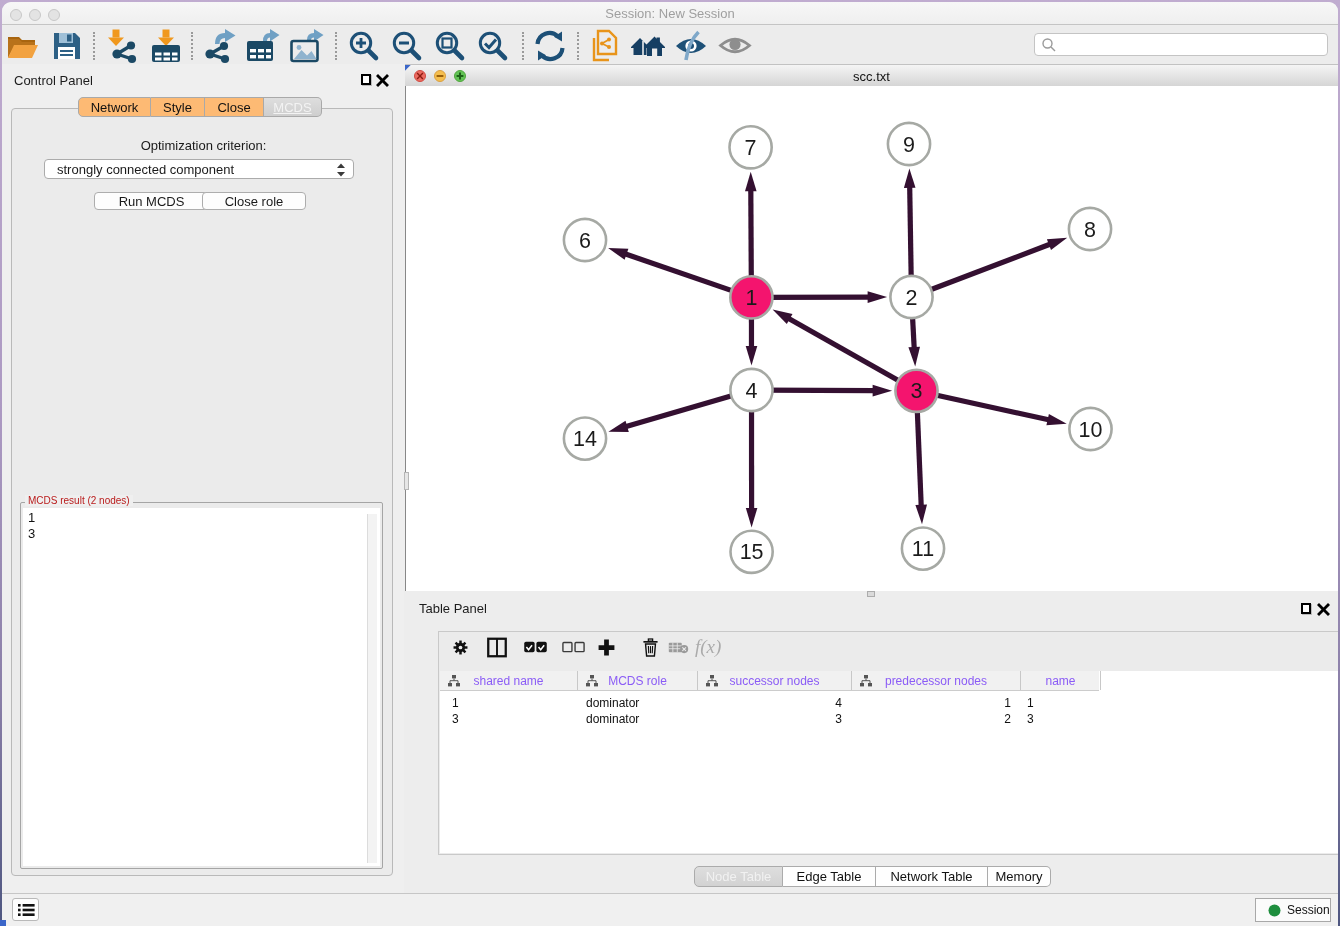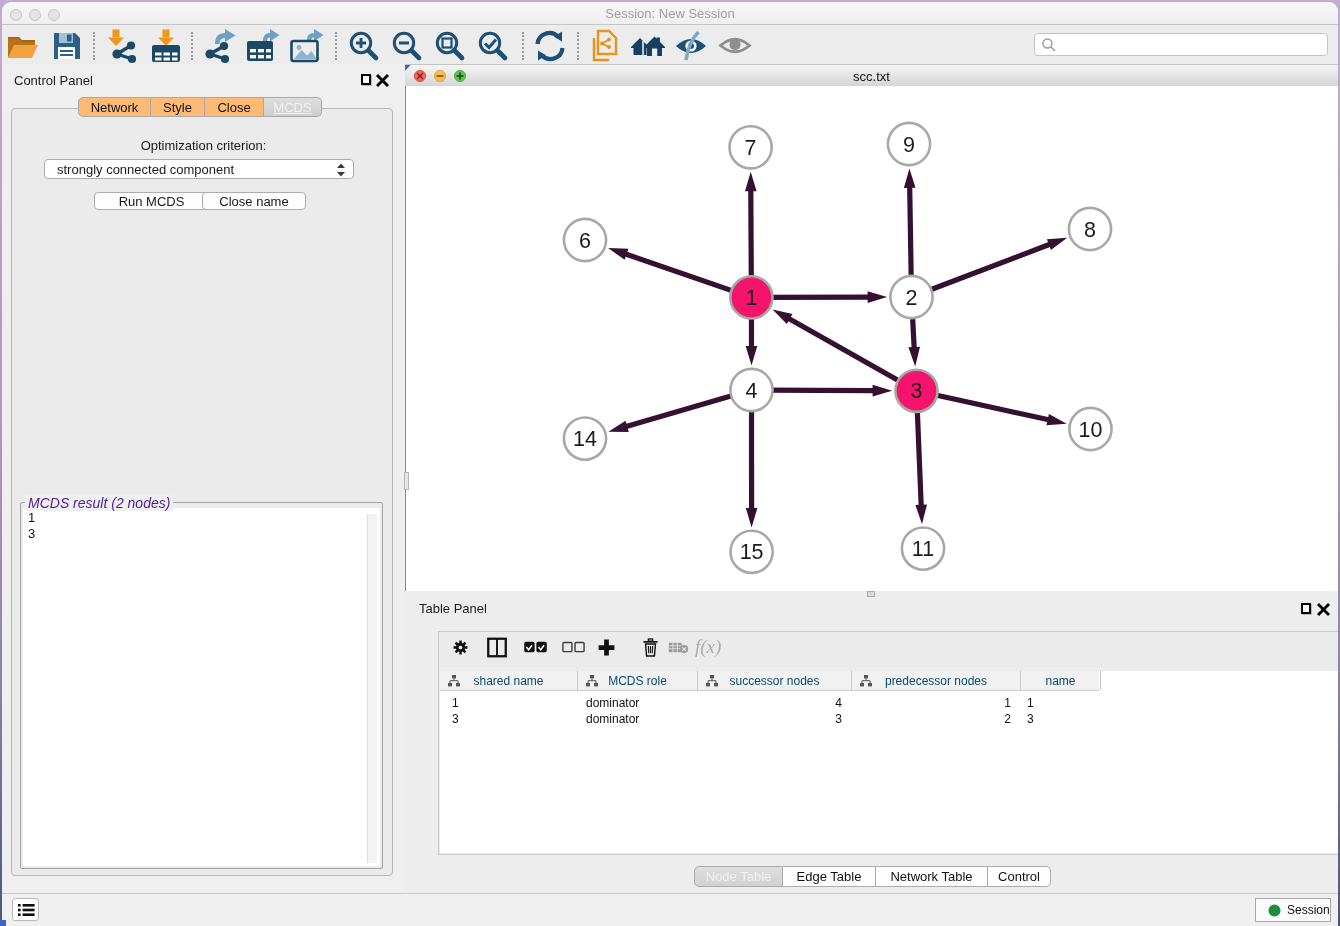--- a/index.html
+++ b/index.html
@@ -20,35 +20,35 @@
 .floatbtn { position:absolute; width:10px; height:11px; border:2px solid #000; background:#fff; box-shadow:1px 1px 0 #bbb; }
 #cptabs { position:absolute; top:33px; z-index:3; left:76px; height:20px; display:flex; font-size:13px; }
 #cptabs div { border:1px solid #A9A9A9; border-left:none; background:#fdba74; color:#111; line-height:19px; text-align:center; }
 #cptabs div:first-child { border-left:1px solid #A9A9A9; border-radius:5px 0 0 5px; }
 #cptabs div.sel { background:linear-gradient(#DEDEDE,#CECECE); color:#F3F3F3; border-radius:0 5px 5px 0;text-decoration:underline; }
 #cpbox { position:absolute; left:9px; top:44px; width:382px; height:768px; border:1px solid #B9B9B9; border-radius:4px; background:#EBEBEB; }
 #optlbl { position:absolute; left:0; width:100%; top:74px; text-align:center; font-size:13px; color:#1a1a1a; }
 #combo { position:absolute; left:42px; top:95px; width:310px; height:20px; background:#fff; border:1px solid #ABABAB; border-radius:4px; font-size:13px; color:#1a1a1a; line-height:19px; padding-left:12px; }
 .btn { position:absolute; top:128px; height:18px; background:#FDFDFD; border:1px solid #ADADAD; border-radius:4px; font-size:13px; color:#1a1a1a; text-align:center; line-height:18px; }
 #fieldset { position:absolute; left:18px; top:438px; width:363px; height:367px; border:1px solid #A5A5A5; border-radius:2px; }
-#fieldset .leg { position:absolute; left:4px; top:-8px; background:#EFEFEF; padding:0 3px; font-size:14px; color:#4c1d95;font-style:italic; }
+#fieldset .leg { position:absolute; left:4px; top:-8px; background:#EFEFEF; padding:0 3px; font-size:10px; color:#b91c1c; }
 #fieldset .inner { position:absolute; left:2px; top:5px; right:2px; bottom:2px; background:#fff; font-size:13px; line-height:16px; padding:2px 0 0 5px; color:#111; }
 #fieldset .sb { position:absolute; right:3px; top:6px; width:10px; bottom:3px; background:#F3F3F3; border-left:1px solid #DCDCDC; }
 
 #netwin { position:absolute; left:402px; top:62px; width:934px; height:527px; }
 #nettitle { position:absolute; left:1px; top:1px; right:0; height:22px; background:linear-gradient(#F5F5F5,#D5D5D5); border-bottom:1px solid #9C9C9C; }
 #nettitle .t { position:absolute; left:0; right:0; top:4px; text-align:center; font-size:13px; color:#111; }
 .mac { position:absolute; top:5px; width:12px; height:12px; border-radius:50%; }
 #netcanvas { position:absolute; left:1px; top:22px; right:0; bottom:0; background:#fff; border-left:1px solid #888; }
 
 #tpanel { position:absolute; left:402px; top:589px; width:934px; height:302px; background:#EDEDED; }
 #tpanel .hdr { position:absolute; left:15px; top:10px; font-size:13px; color:#1c1c1c; }
 #ttool { position:absolute; left:10px; top:40px; width:918px; height:224px; border:1px solid #C9C9C9; background:#EBEBEB;margin-left:24px; }
 #ttable { position:absolute; left:1px; top:39px; right:1px; bottom:1px; background:#fff; }
-#thead { position:absolute; left:0; top:0; height:20px; width:659px; background:#F1F1F1; border-bottom:1px solid #CCC; font-size:12px; color:#0c4a6e; }
+#thead { position:absolute; left:0; top:0; height:20px; width:659px; background:#F1F1F1; border-bottom:1px solid #CCC; font-size:12px; color:#8b5cf6; }
 #thead .c { position:absolute; top:0; height:19px; border-right:1px solid #C8C8C8; text-align:center; line-height:20px; }
 .trow { position:absolute; font-size:12px; color:#111; height:16px; line-height:16px; }
 #ttabs { position:absolute; left:290px; top:275px; height:21px; display:flex; font-size:13px; }
 #ttabs div { border:1px solid #ABABAB; border-left:none; background:#FEFEFE; color:#111; line-height:20px; text-align:center; }
 #ttabs div:first-child { border-left:1px solid #ABABAB; border-radius:5px 0 0 5px; background:linear-gradient(#DEDEDE,#D2D2D2); color:#F1F1F1; }
 #ttabs div:last-child { border-radius:0 5px 5px 0; }
 
 #status { position:absolute; left:0; top:891px; width:1336px; height:35px; background:#F0F0F0; border-top:1px solid #C6C6C6; }
 #lbtn { position:absolute; left:10px; top:4px; width:27px; height:23px; background:#FDFDFD; border:1px solid #B9B9B9; border-radius:3px; }
 #membtn { position:absolute; right:7px; top:4px; width:76px; height:24px; background:#FBFBFB; border:1px solid #A8A8A8; font-size:12px; color:#111; }
@@ -233,21 +233,21 @@
     </div>
     <div id="cpbox"></div>
     <div id="optlbl">Optimization criterion:</div>
     <div id="combo">strongly connected component
       <svg width="10" height="14" style="position:absolute;right:7px;top:3px" viewBox="0 0 10 14">
         <path d="M1 5 L5 0.5 L9 5 z" fill="#3a3a3a"></path>
         <path d="M1 9 L5 13.5 L9 9 z" fill="#3a3a3a"></path>
       </svg>
     </div>
     <div class="btn" style="left:92px;width:115px">Run MCDS</div>
-    <div class="btn" style="left:200px;width:104px">Close name</div>
+    <div class="btn" style="left:200px;width:104px">Close role</div>
     <div id="fieldset">
       <div class="inner">1<br>3<div class="sb"></div></div>
       <div class="leg">MCDS result (2 nodes)</div>
     </div>
   </div>
   <div id="netwin">
     <div id="nettitle">
       <div class="mac" style="left:9px;background:#EC6B60;border:1px solid #D04A42">
           <svg width="10" height="10" viewBox="0 0 10 10" style="position:absolute;left:0;top:0">
             <path d="M2.6 1.6 L5 4 L7.4 1.6 L8.4 2.6 L6 5 L8.4 7.4 L7.4 8.4 L5 6 L2.6 8.4 L1.6 7.4 L4 5 L1.6 2.6 z" fill="#8E1A10"></path>
@@ -455,21 +455,21 @@
 <div class="trow" style="left:146px;top:40px">dominator</div>
 <div class="trow" style="left:302px;top:40px;width:100px;text-align:right">3</div>
 <div class="trow" style="left:471px;top:40px;width:100px;text-align:right">2</div>
 <div class="trow" style="left:587px;top:40px">3</div>
       </div>
     </div>
     <div id="ttabs">
       <div style="width:89px">Node Table</div>
       <div style="width:93px">Edge Table</div>
       <div style="width:112px">Network Table</div>
-      <div style="width:63px">Control</div>
+      <div style="width:63px">Memory</div>
     </div>
   </div>
   <div id="status">
     <div id="lbtn">
       <svg width="17" height="14" style="position:absolute;left:5px;top:4px" viewBox="0 0 17 14">
         <g fill="#111">
             <rect x="0" y="1" width="2.6" height="2.6"></rect>
             <rect x="0" y="5.7" width="2.6" height="2.6"></rect>
             <rect x="0" y="10.4" width="2.6" height="2.6"></rect>
         <rect x="4.6" y="1" width="12" height="2.6"></rect>

